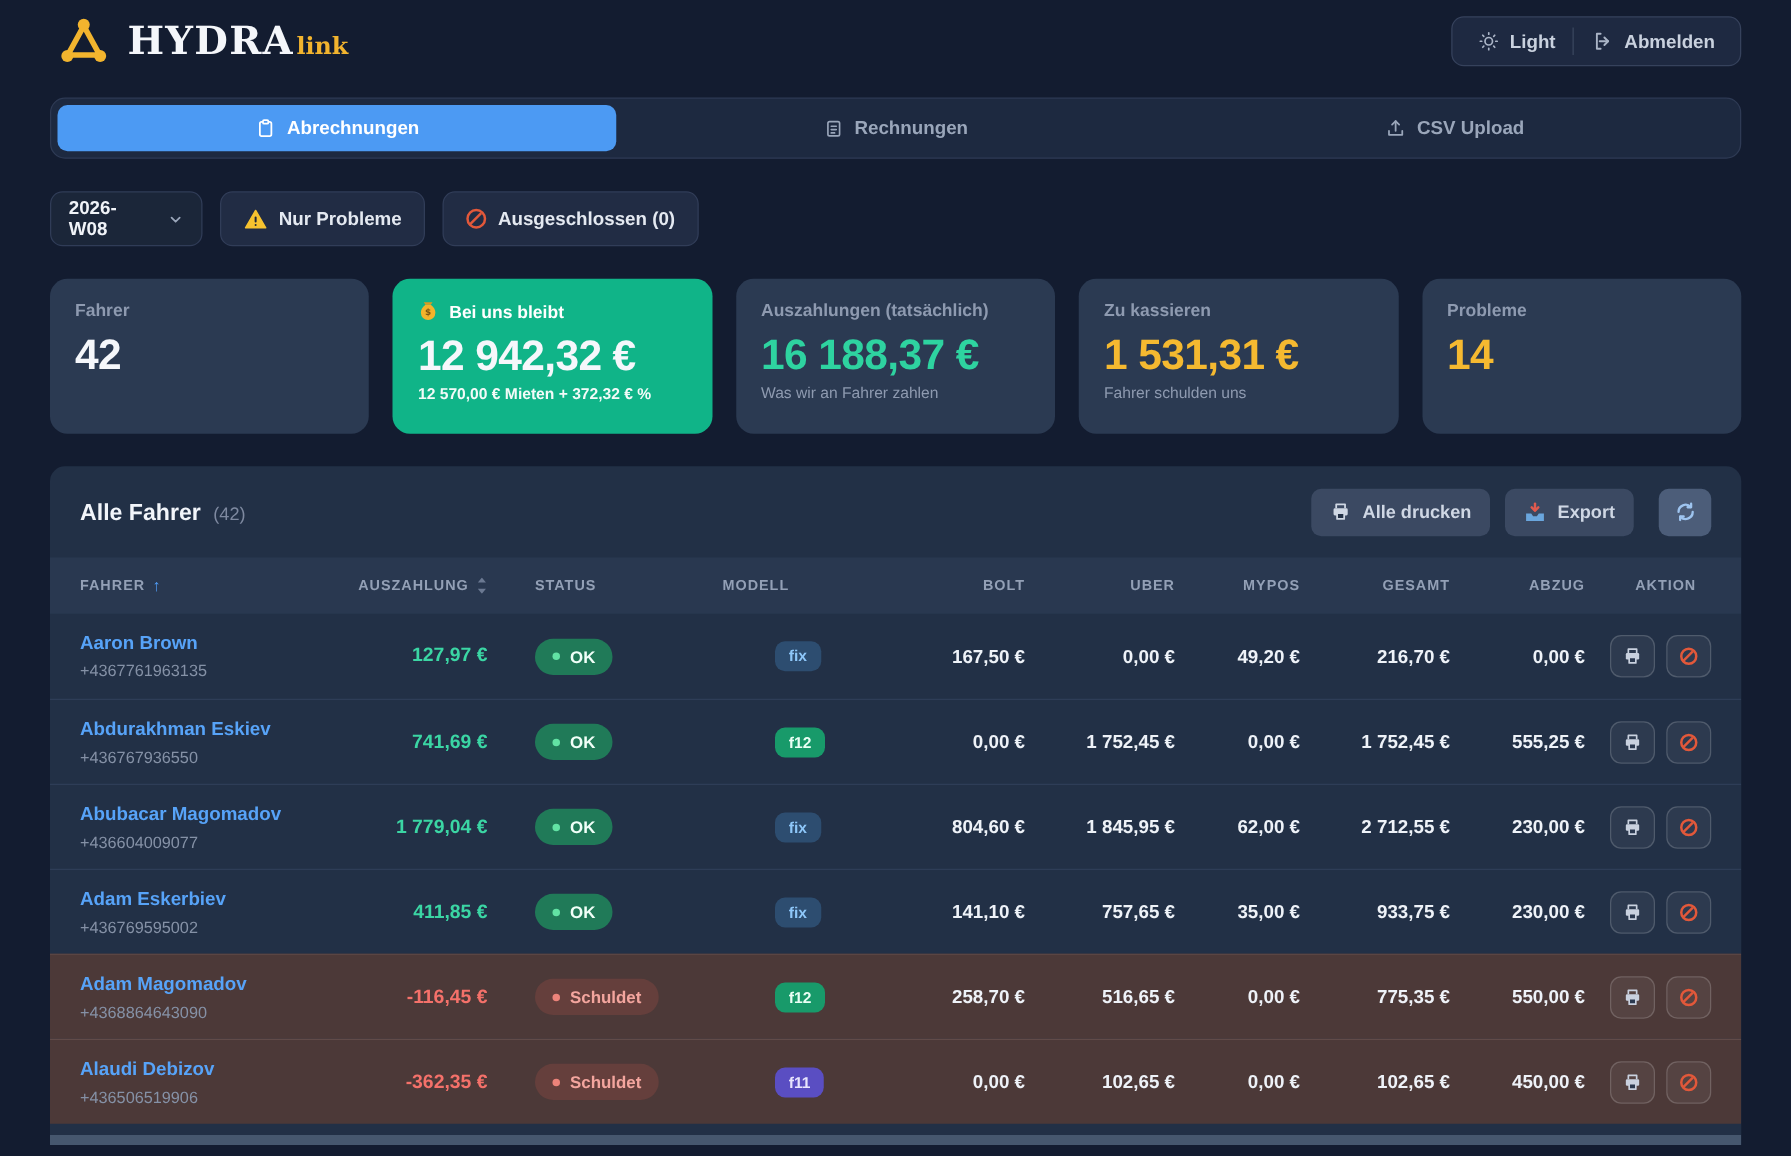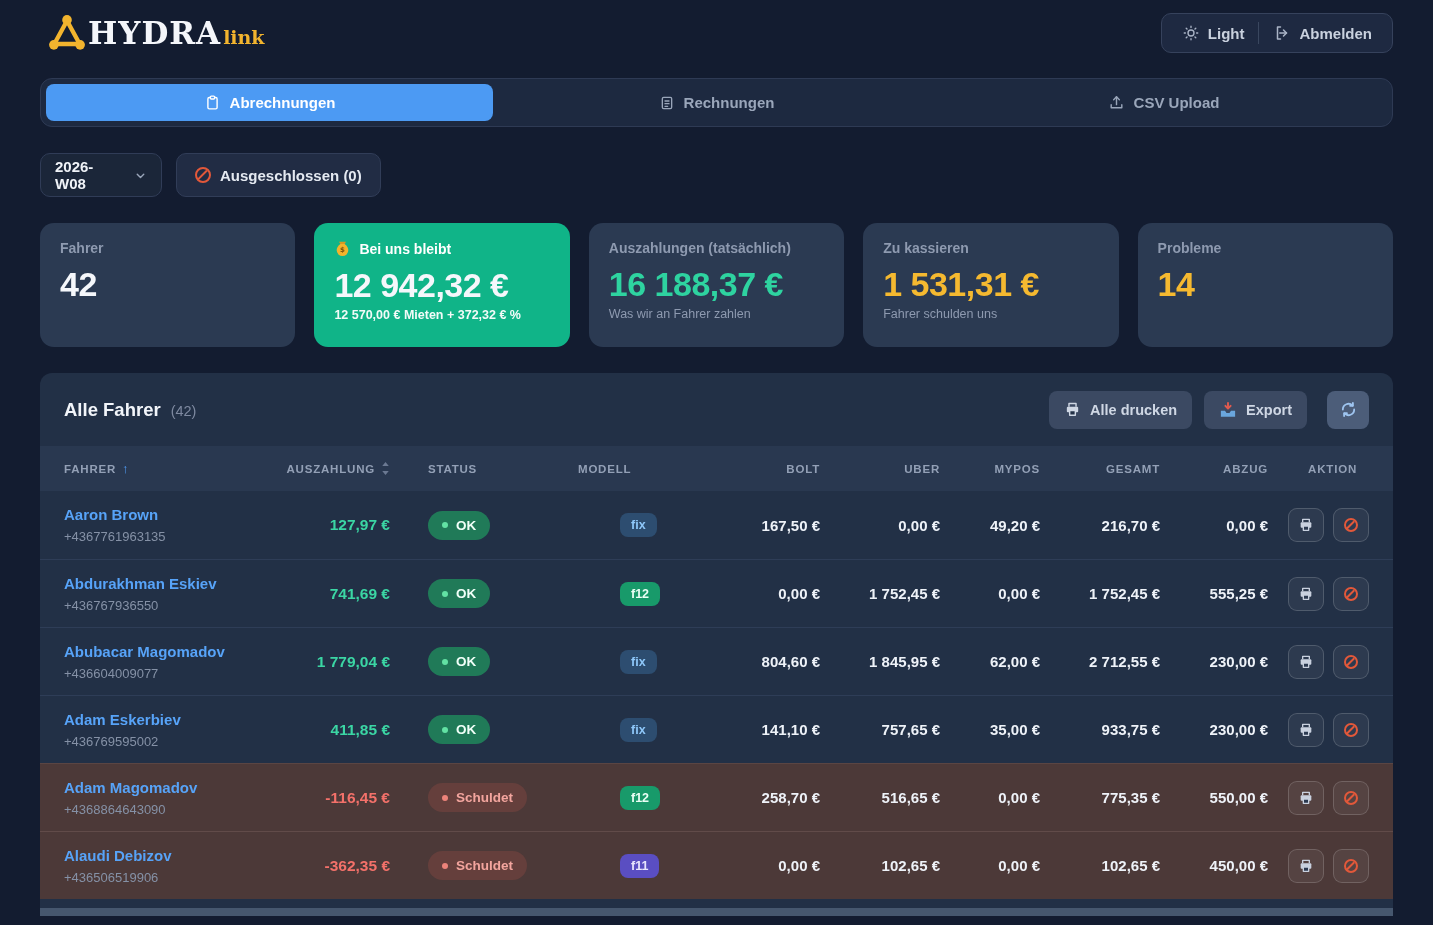--- a/index.html
+++ b/index.html
@@ -7,21 +7,21 @@
   body {
     background:#131c30;
     font-family:"Liberation Sans", sans-serif;
     color:#eef2f8;
     overflow:hidden;
   }
   .page { width:1433px; height:925px; padding:0 40px; overflow:hidden; }
 
   
   .topbar { display:flex; justify-content:space-between; align-items:center; padding-top:8px; height:58px; }
-  .brand { display:flex; align-items:center; margin-left:6px; }
+  .brand { display:flex; align-items:center; gap:14px; margin-left:6px; }
   .brand-text { font-family:"DejaVu Serif","Liberation Serif",serif; font-weight:bold; }
   .brand-main { font-size:31px; color:#f4f6fa; letter-spacing:1px; }
   .brand-suffix { font-size:19px; color:#f2b42e; margin-left:2px; }
   .session-pill {
     display:flex; align-items:center; gap:4px; background:#1e2941;
     border:1px solid #36425c; border-radius:10px; padding:5px 10px; height:40px;
   }
   .pill-btn { display:flex; align-items:center; gap:8px; background:transparent; border:none;
     color:#c9d1de; font-family:inherit; font-size:15px; font-weight:700; padding:6px 10px; cursor:pointer; }
   .pill-divider { width:1px; height:22px; background:#3a475f; }
@@ -192,20 +192,30 @@
 
   <div class="filters">
     <div class="week-select">
       <span>2026-W08</span>
       <span>
         <svg width="13" height="13" viewBox="0 0 24 24" fill="none" stroke="#9aa6ba" stroke-width="2.6" stroke-linecap="round" stroke-linejoin="round">
             <path d="M6 9.5l6 6 6-6"></path>
           </svg>
       </span>
     </div>
+    <button class="filter-btn">
+      <span>
+        <svg width="19" height="19" viewBox="0 0 24 24">
+          <path d="M12 3 L22.2 20.5 H1.8 Z" fill="#f6c22f" stroke="#f6c22f" stroke-width="1.5" stroke-linejoin="round"></path>
+          <rect x="11" y="9.2" width="2" height="6" rx="1" fill="#1d2538"></rect>
+          <rect x="11" y="16.6" width="2" height="2" rx="1" fill="#1d2538"></rect>
+        </svg>
+      </span>
+      <span>Nur Probleme</span>
+    </button>
     <button class="filter-btn">
       <span class="ban-icon"></span>
       <span>Ausgeschlossen (0)</span>
     </button>
   </div>
 
   <div class="stats">
     <div class="card">
       <div class="card-label">
           <span>Fahrer</span>

